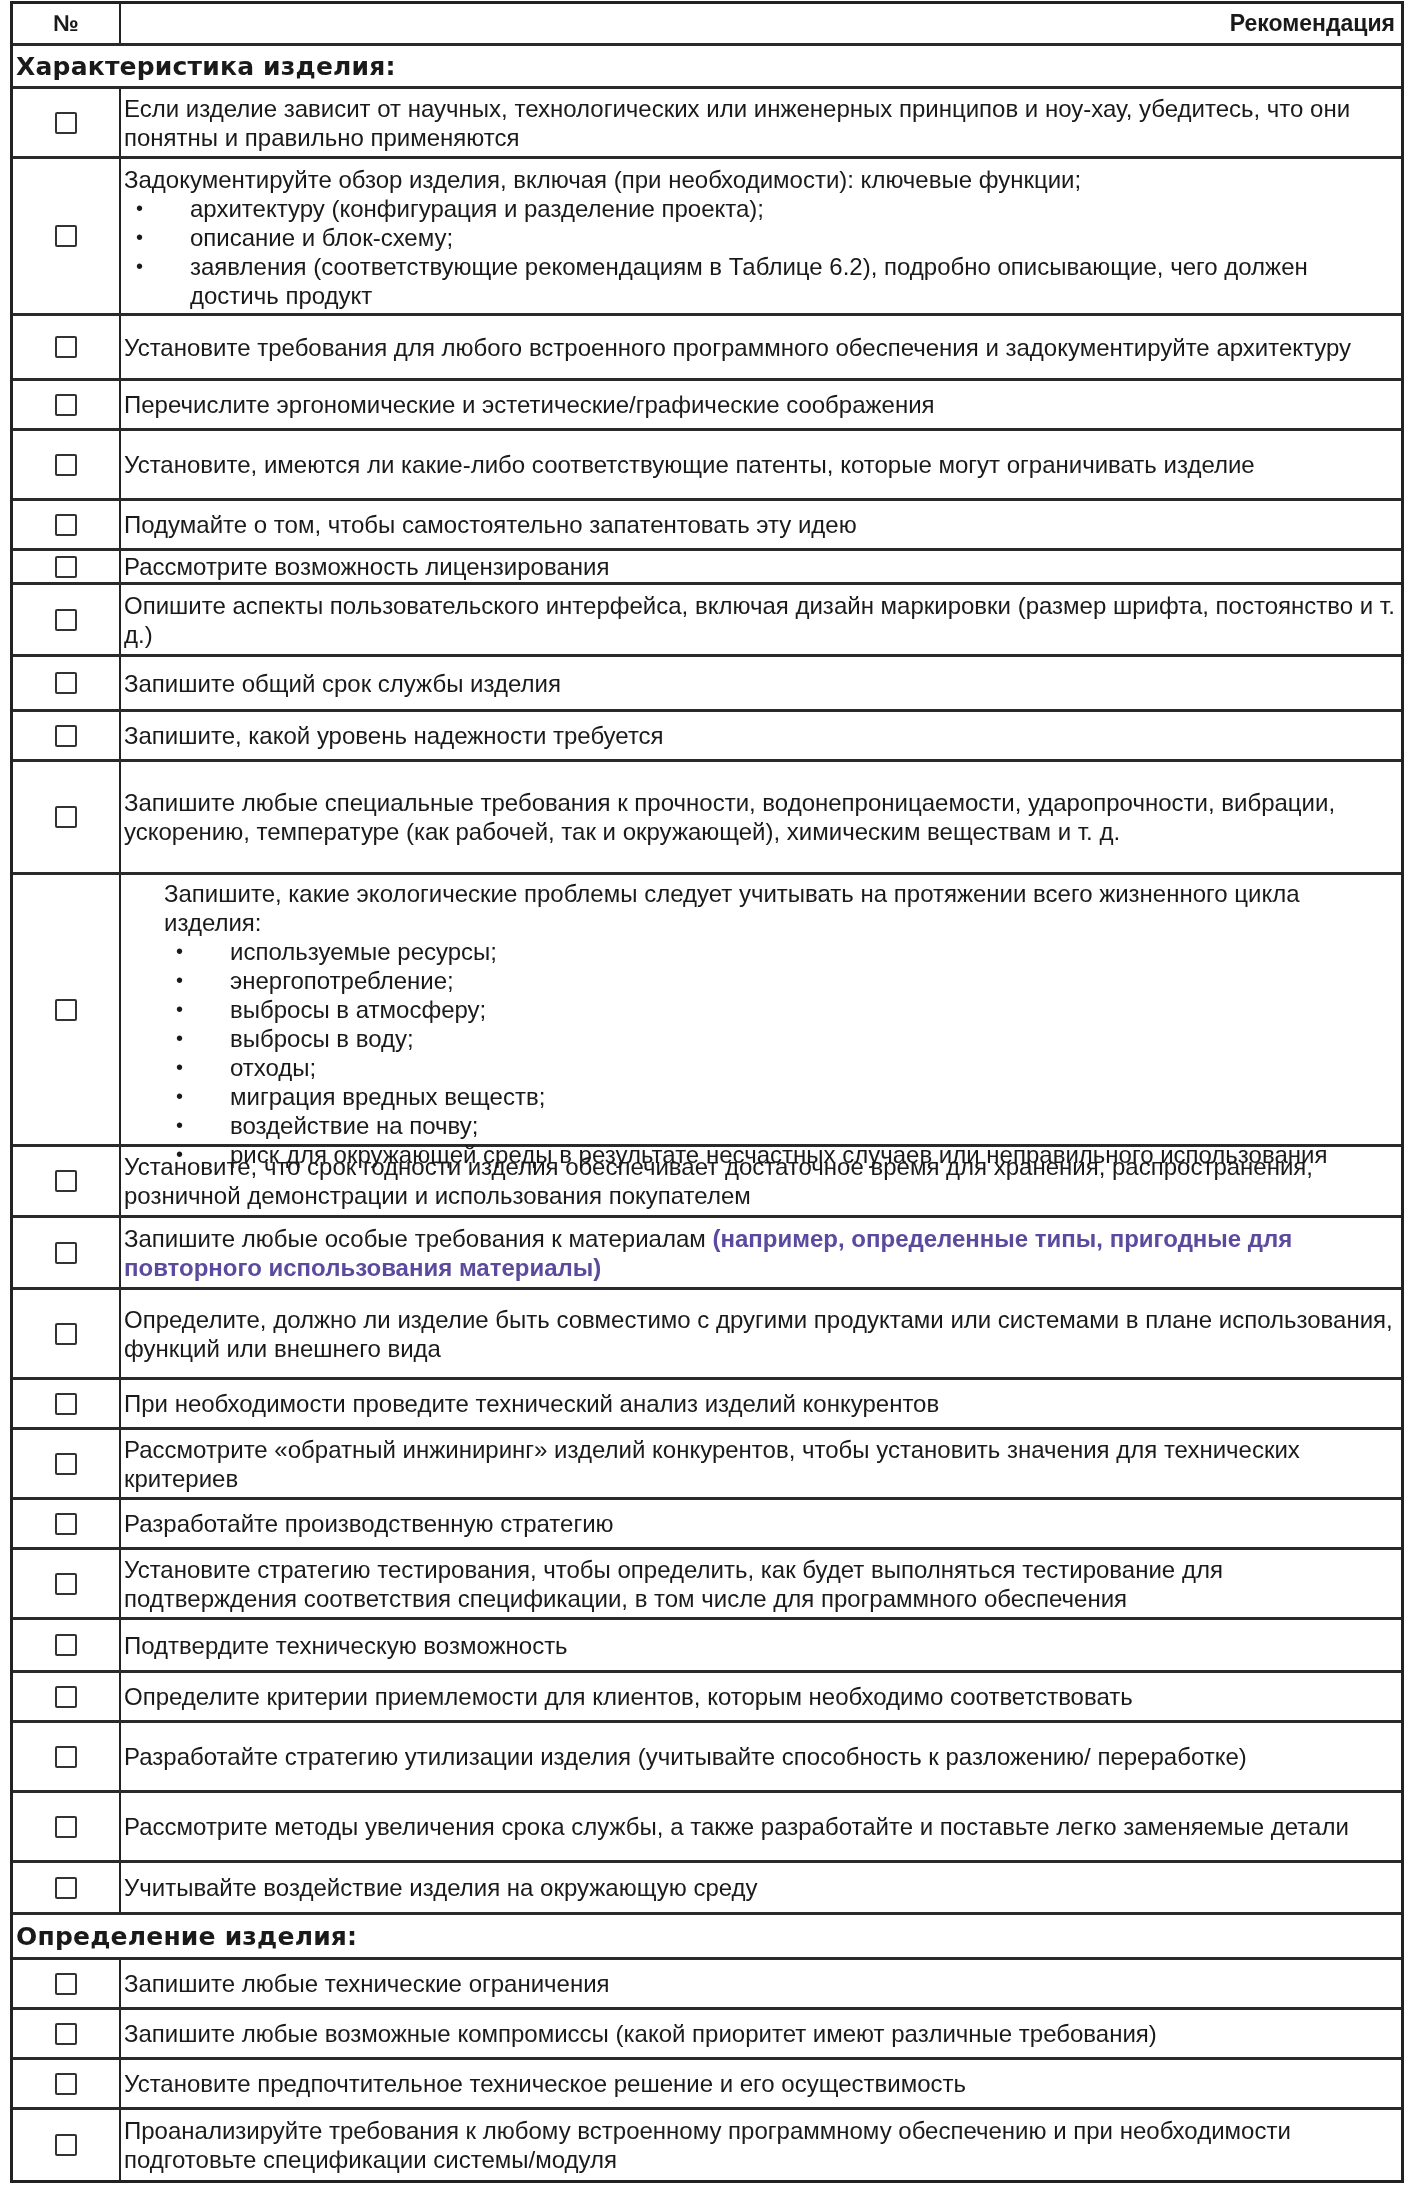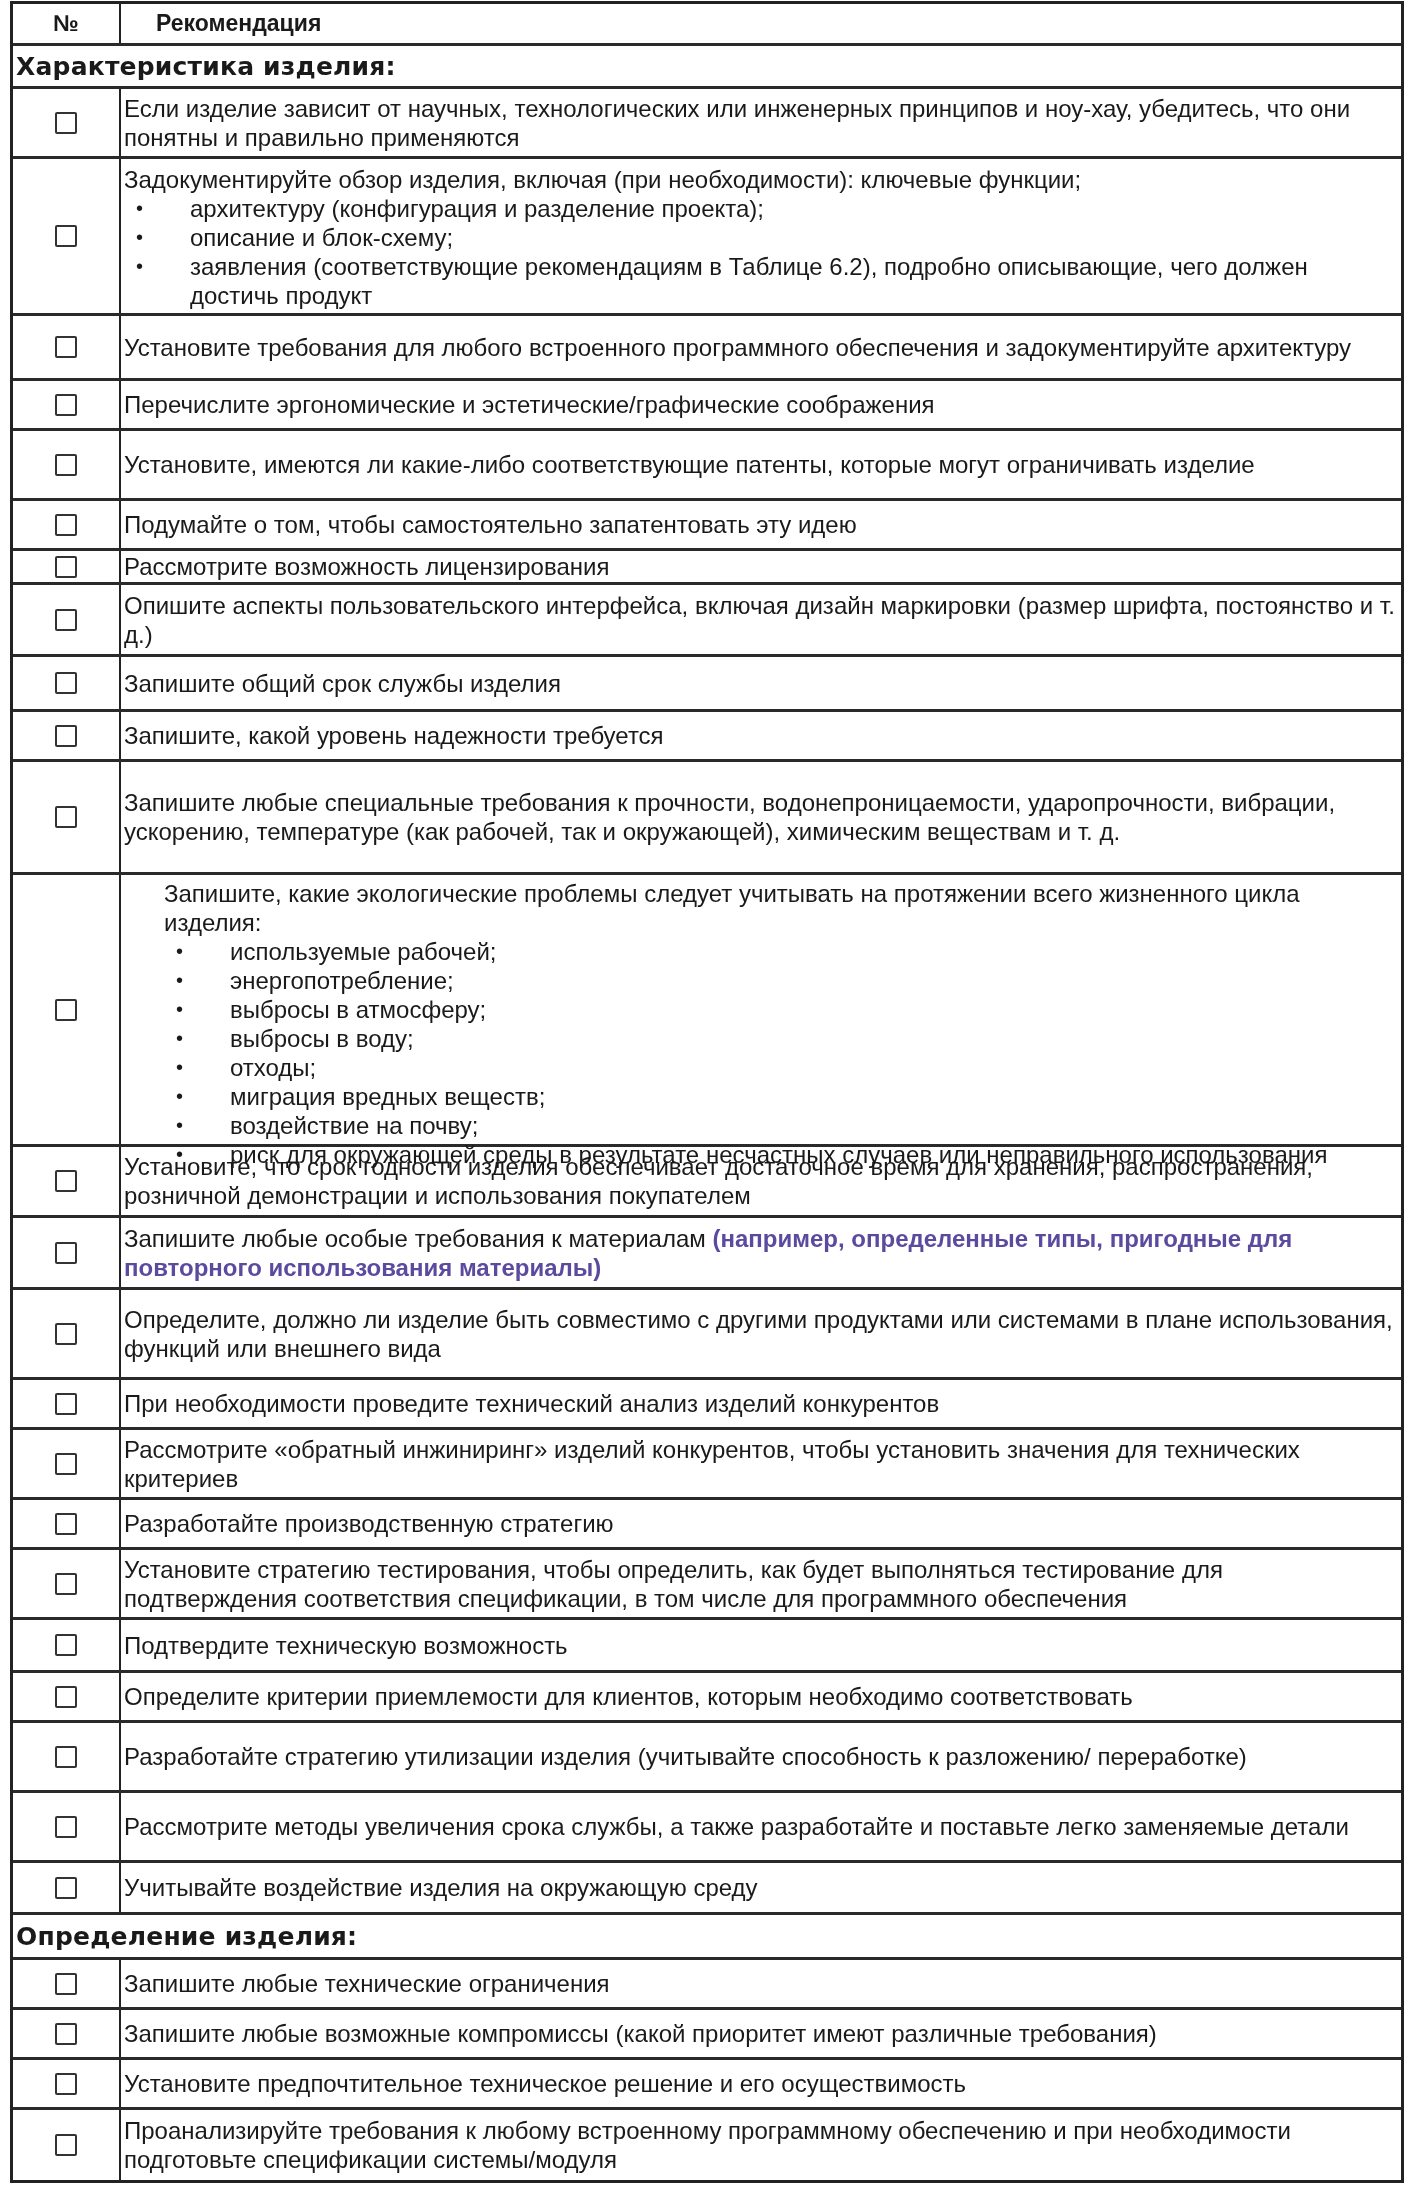--- a/index.html
+++ b/index.html
@@ -8,21 +8,21 @@
   .table { position: absolute; left: 10px; top: 1px; width: 1394px;
            border-left: 3px solid #222; border-right: 3px solid #222; border-top: 3px solid #222; border-bottom: 3px solid #222;
            box-sizing: border-box; }
   .row { display: flex; border-bottom: 3px solid #2a2a2a; box-sizing: border-box; }
   .row:last-child { border-bottom: none; }
   .col-no { width: 108px; flex: 0 0 108px; border-right: 2px solid #222;
             display: flex; align-items: center; justify-content: center; box-sizing: border-box; }
   .col-text { flex: 1; padding: 0 6px 0 3px; display: flex; flex-direction: column; justify-content: center;
               font-size: 24px; line-height: 29px; box-sizing: border-box; }
   .header .col-no, .header .col-text { font-size: 23px; font-weight: normal; }
-  .header .col-text { align-items: flex-start; margin-left: 32px; }
+  .header .col-text { align-items: flex-end; margin-left: 32px; }
   .header .col-no span, .header .col-text span { font-weight: bold; font-family: "Liberation Sans", sans-serif; }
   .section { height: 100%; display: flex; align-items: center; padding-left: 3px;
              font-size: 25px; font-weight: bold; font-family: "DejaVu Sans", sans-serif; letter-spacing: 0.2px; }
   .checkbox { width: 22px; height: 22px; border: 2px solid #333; border-radius: 2px; background: #fff;
               box-sizing: border-box; cursor: pointer; }
   ul.bullets { margin: 0; padding: 0; list-style: none; }
   ul.bullets li { position: relative; padding-left: 66px; }
   ul.bullets li::before { content: "•"; position: absolute; left: 12px; top: 0; font-size: 20px; }
   .accent { color: #5b4a9e; font-weight: bold; }
 </style>
@@ -148,21 +148,21 @@
       </div>
   </div>
 
   <div class="row" style="height:272px">
     <div class="col-no">
         <div class="checkbox"></div>
       </div>
     <div class="col-text" style="justify-content:flex-start; padding-top:4px;margin-left:40px;">
       <span>Запишите, какие экологические проблемы следует учитывать на протяжении всего жизненного цикла изделия:</span>
       <ul class="bullets">
-        <li>используемые рабочей;</li>
+        <li>используемые ресурсы;</li>
         <li>энергопотребление;</li>
         <li>выбросы в атмосферу;</li>
         <li>выбросы в воду;</li>
         <li>отходы;</li>
         <li>миграция вредных веществ;</li>
         <li>воздействие на почву;</li>
         <li>риск для окружающей среды в результате несчастных случаев или неправильного использования</li>
       </ul>
     </div>
   </div>

